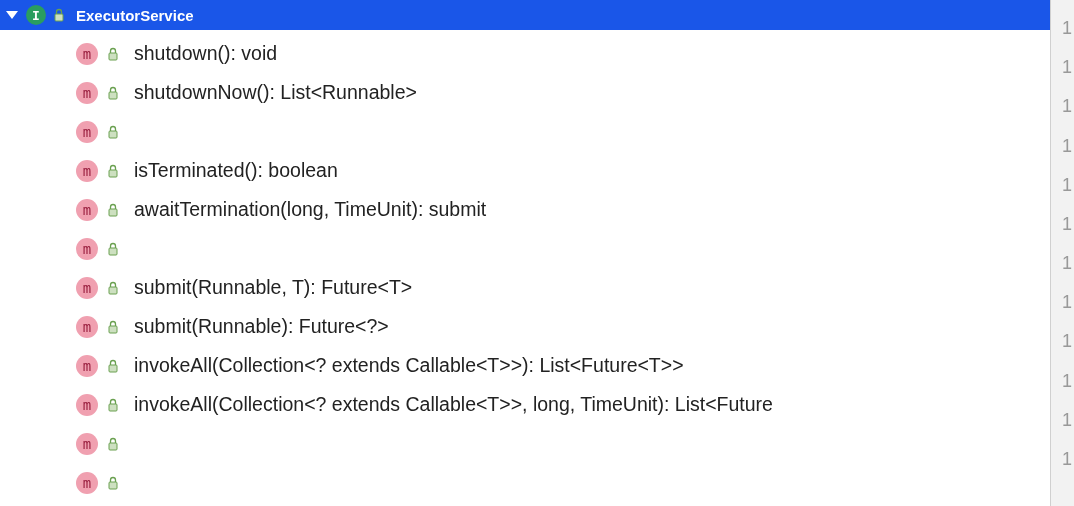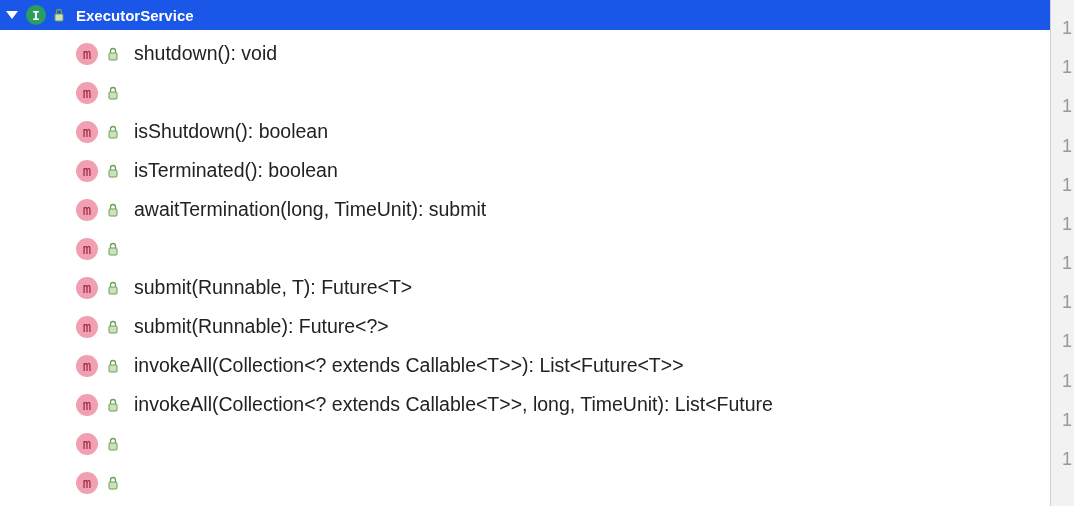--- a/index.html
+++ b/index.html
@@ -138,30 +138,30 @@
           <div class="method-signature">shutdown(): void</div>
         </div>
         <div class="method-row">
           <div class="method-icon">m</div>
           <div class="lock-icon">
             <svg width="14" height="14" viewBox="0 0 14 14">
               <rect x="3" y="6" width="8" height="7" rx="1" fill="#cde0c0" stroke="#6aa050" stroke-width="1"></rect>
               <path d="M4.5 6 V4 a2.5 2.5 0 0 1 5 0 V6" fill="none" stroke="#6aa050" stroke-width="1.3"></path>
             </svg>
           </div>
-        </div>
-        <div class="method-row">
-          <div class="method-icon">m</div>
-          <div class="lock-icon">
-            <svg width="14" height="14" viewBox="0 0 14 14">
-              <rect x="3" y="6" width="8" height="7" rx="1" fill="#cde0c0" stroke="#6aa050" stroke-width="1"></rect>
-              <path d="M4.5 6 V4 a2.5 2.5 0 0 1 5 0 V6" fill="none" stroke="#6aa050" stroke-width="1.3"></path>
-            </svg>
-          </div>
-          <div class="method-signature">isShutdown(): boolean</div>
+          <div class="method-signature">shutdownNow(): List&lt;Runnable&gt;</div>
+        </div>
+        <div class="method-row">
+          <div class="method-icon">m</div>
+          <div class="lock-icon">
+            <svg width="14" height="14" viewBox="0 0 14 14">
+              <rect x="3" y="6" width="8" height="7" rx="1" fill="#cde0c0" stroke="#6aa050" stroke-width="1"></rect>
+              <path d="M4.5 6 V4 a2.5 2.5 0 0 1 5 0 V6" fill="none" stroke="#6aa050" stroke-width="1.3"></path>
+            </svg>
+          </div>
         </div>
         <div class="method-row">
           <div class="method-icon">m</div>
           <div class="lock-icon">
             <svg width="14" height="14" viewBox="0 0 14 14">
               <rect x="3" y="6" width="8" height="7" rx="1" fill="#cde0c0" stroke="#6aa050" stroke-width="1"></rect>
               <path d="M4.5 6 V4 a2.5 2.5 0 0 1 5 0 V6" fill="none" stroke="#6aa050" stroke-width="1.3"></path>
             </svg>
           </div>
           <div class="method-signature">isTerminated(): boolean</div>

